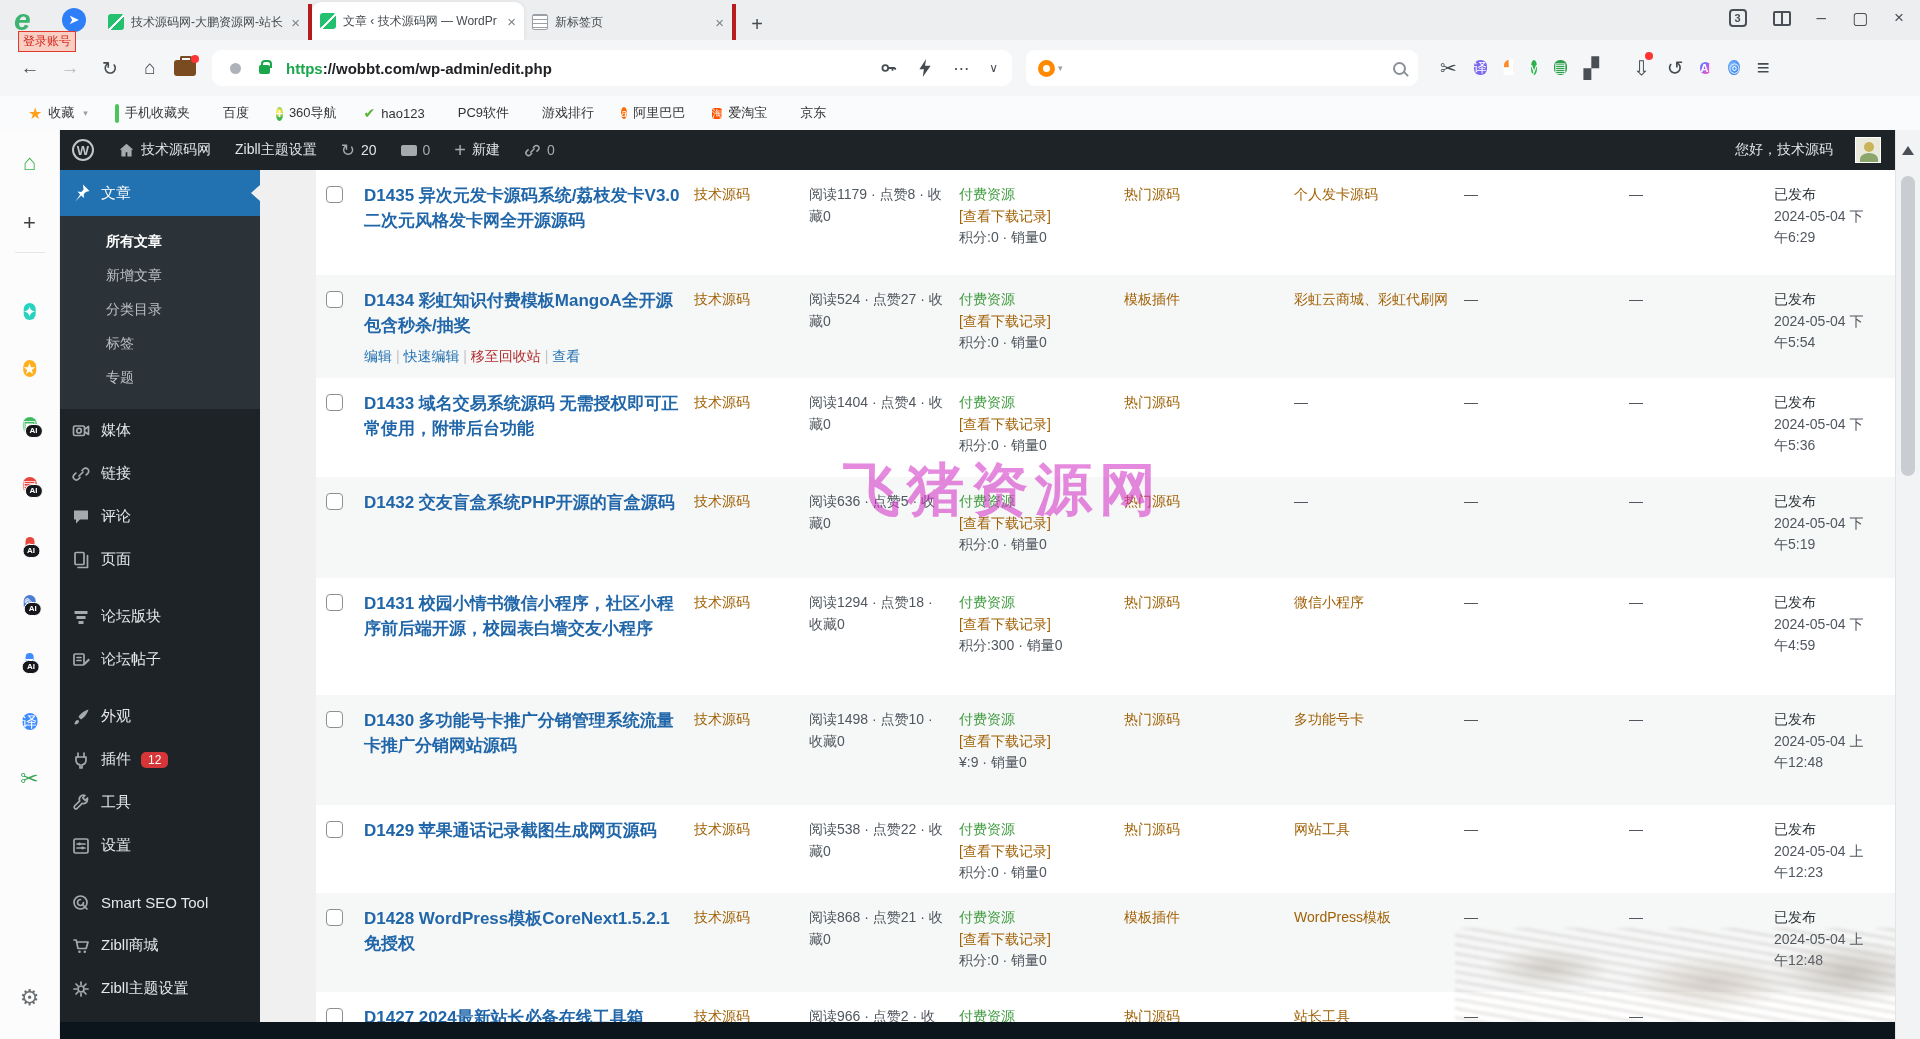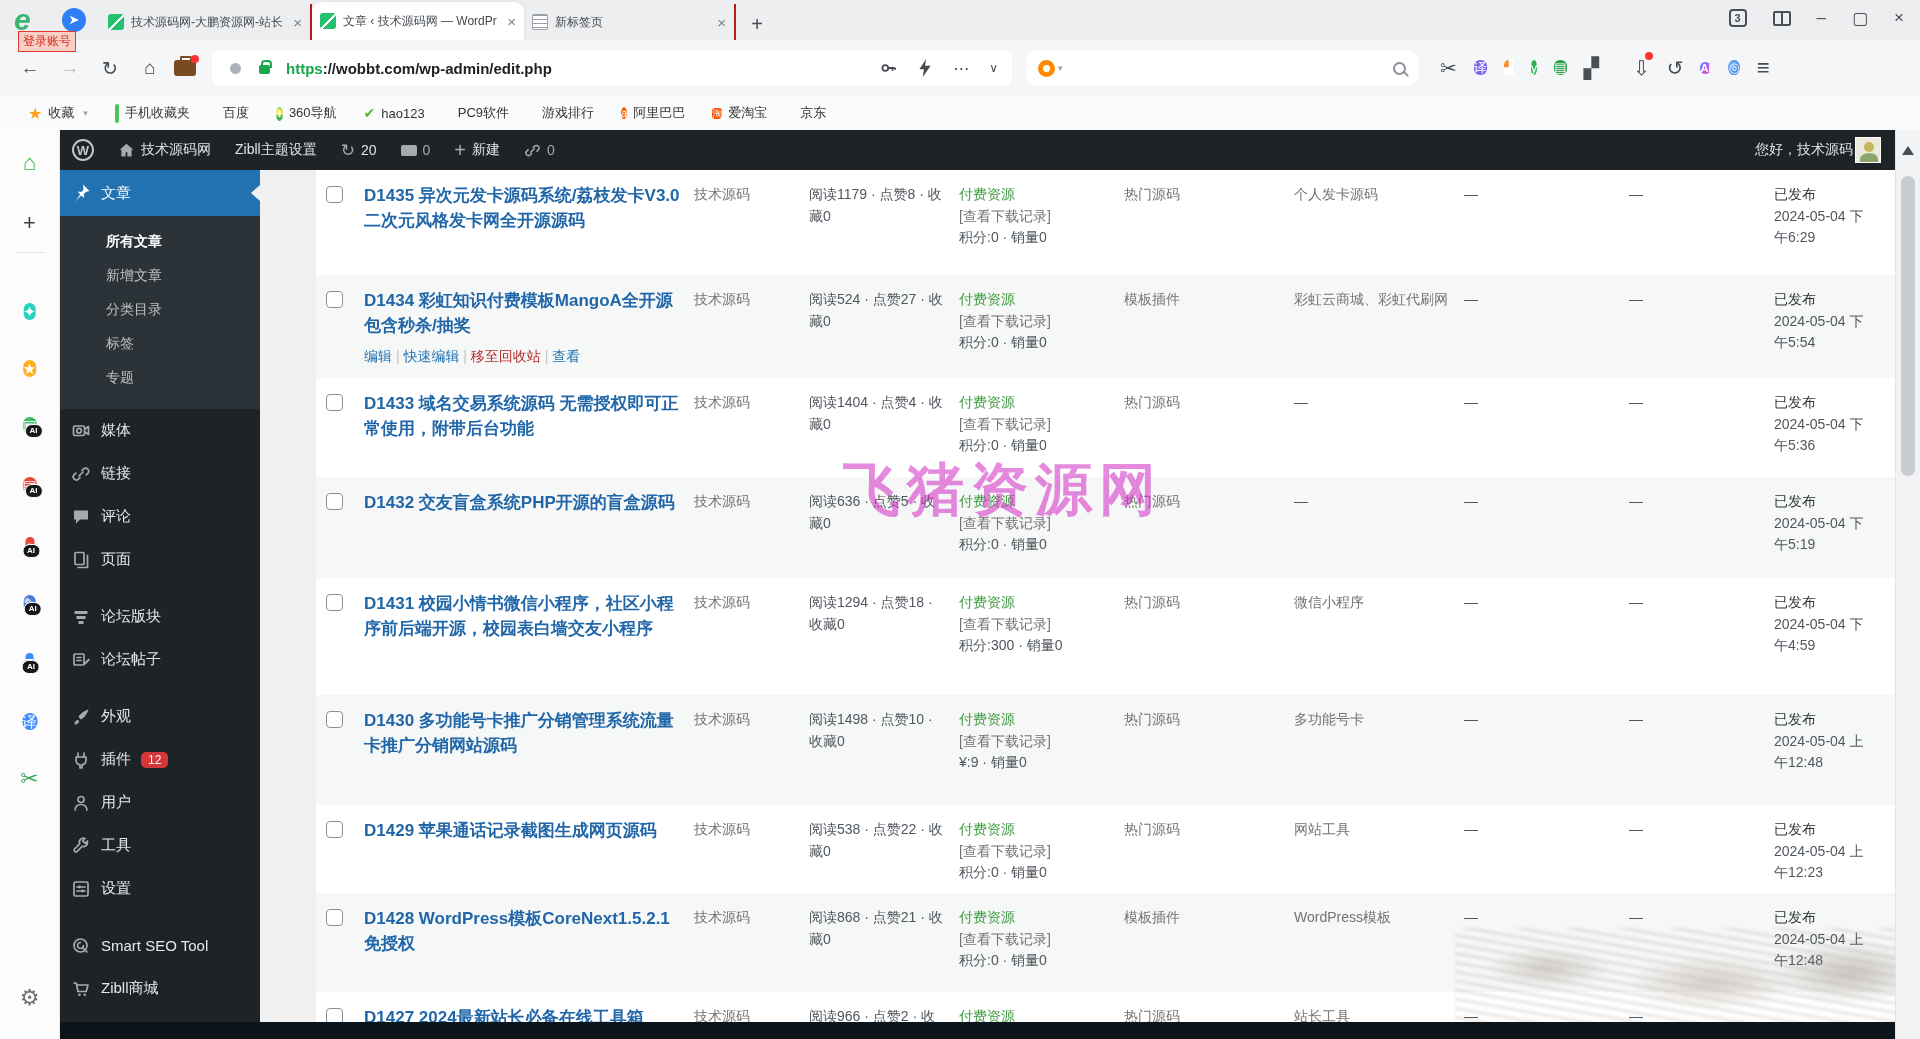--- a/index.html
+++ b/index.html
@@ -4,21 +4,21 @@
 <style>
   * { margin:0; padding:0; box-sizing:border-box; }
   html,body { width:1920px; height:1039px; overflow:hidden; font-family:"Liberation Sans","DejaVu Sans",sans-serif; background:#f0f0f1; position:relative; }
 
   
   .tabbar { position:absolute; left:0; top:0; width:1920px; height:40px; background:#eceef0; }
   .logo-e { position:absolute; left:14px; top:3px; font-size:30px; font-weight:bold; color:#3eb370; font-style:italic; }
   .login-tip { position:absolute; left:18px; top:31px; background:#f9cfc4; border:1px solid #e03a2e; color:#d2271c; font-size:12px; padding:1px 4px; z-index:60; white-space:nowrap; }
   .blue-circ { position:absolute; left:62px; top:8px; width:24px; height:24px; border-radius:50%; background:#2e7ff7; color:#fff; font-size:13px; text-align:center; line-height:24px; }
   .tabs { position:absolute; left:100px; top:0; height:40px; display:flex; align-items:flex-end; }
-  .tab { width:212px; height:36px; display:flex; align-items:center; padding:0 8px; font-size:12px; color:#454b50; border-right:2px solid #b91c1c; position:relative; }
+  .tab { width:212px; height:36px; display:flex; align-items:center; padding:0 8px; font-size:12px; color:#454b50; border-right:4px solid #b91c1c; position:relative; }
   .tab.active { background:#fff; border-radius:9px 9px 0 0; height:38px; border-right:none; box-shadow:0 0 4px rgba(0,0,0,.08); }
   .tab .fav { width:16px; height:16px; border-radius:3px; background:linear-gradient(135deg,#23c06f 48%,#fff 48%,#fff 58%,#23c06f 58%); flex:none; margin-right:7px; }
   .tab .fav.newtab { background:#fff; border:1px solid #9aa0a6; border-radius:2px; background-image:linear-gradient(#9aa0a6 1px,transparent 1px); background-size:100% 4px; background-position:0 4px; }
   .tab .t-title { flex:1; overflow:hidden; white-space:nowrap; }
   .tab .t-close { color:#7c838a; font-size:15px; margin-left:6px; }
   .newtab-btn { width:30px; height:30px; font-size:20px; color:#454b50; text-align:center; line-height:28px; margin-left:6px; }
   .wincontrols { position:absolute; right:0; top:0; height:36px; display:flex; align-items:center; gap:26px; padding-right:16px; color:#4a4f55; }
   .tabcount { width:18px; height:18px; border:2px solid #4a4f55; border-radius:4px; font-size:11px; text-align:center; line-height:15px; font-weight:bold; }
   .gift { width:18px; height:15px; border:2px solid #4a4f55; border-radius:2px; position:relative; }
   .gift:before { content:""; position:absolute; left:50%; top:-2px; bottom:-2px; width:2px; background:#4a4f55; transform:translateX(-50%); }
@@ -65,21 +65,21 @@
   .s-glyph { font-size:22px; }
   .s-sq { width:32px; height:32px; border-radius:8px; color:#fff; font-size:15px; text-align:center; line-height:32px; position:relative; }
   .ai-badge { position:absolute; right:-6px; bottom:-4px; background:#17181c; color:#fff; font-size:8px; font-weight:bold; padding:1px 4px; border-radius:7px; border:1px solid #fff; line-height:1.2; }
   .strip-div { width:30px; height:1px; background:#e4e6e9; }
 
   
   .adminbar { position:absolute; left:60px; top:130px; width:1835px; height:40px; background:#1d2327; display:flex; align-items:center; color:#e2e4e7; font-size:14px; z-index:20; }
   .ab-item { display:flex; align-items:center; gap:6px; padding:0 12px; height:100%; }
   .ab-wlogo { width:22px; height:22px; border:2px solid #c3c4c7; border-radius:50%; color:#c3c4c7; font-size:13px; font-weight:bold; text-align:center; line-height:20px; }
   .ab-ic { color:#a7aaad; font-size:17px; display:flex; align-items:center; }
-  .ab-right { margin-left:auto; display:flex; align-items:center; gap:2px; padding-right:14px; }
+  .ab-right { margin-left:auto; display:flex; align-items:center; gap:22px; padding-right:14px; }
   .avatar { width:26px; height:26px; background:#e9e9dc; border:1px solid #fff; position:relative; overflow:hidden; }
   .avatar:before { content:""; position:absolute; left:8px; top:4px; width:10px; height:10px; border-radius:50%; background:#c9b458; }
   .avatar:after { content:""; position:absolute; left:4px; top:15px; width:18px; height:12px; border-radius:50% 50% 0 0; background:#8aa66b; }
   .bubble { width:16px; height:11px; background:#a7aaad; border-radius:2px; position:relative; }
   .bubble:after { content:""; position:absolute; left:3px; bottom:-4px; border:4px solid transparent; border-top-color:#a7aaad; border-left-width:2px; border-right-width:2px; }
 
   
   .wpsidebar { position:absolute; left:60px; top:170px; width:200px; height:869px; background:#1d2327; z-index:10; overflow:hidden; }
   .menu-item { height:43px; display:flex; align-items:center; gap:10px; padding-left:11px; color:#e6e7e8; font-size:15px; position:relative; }
   .menu-item .mi { width:20px; height:20px; color:#a7aaad; flex:none; }
@@ -97,21 +97,21 @@
   .table { position:absolute; left:25px; top:0; width:1610px; }
   .row { display:grid; grid-template-columns:48px 330px 115px 150px 165px 170px 170px 165px 145px 152px; background:#fff; }
   .row:nth-child(even) { background:#f6f7f7; }
   .row:nth-child(1){min-height:105px}.row:nth-child(2){min-height:103px}.row:nth-child(3){min-height:99px}
   .row:nth-child(4){min-height:101px}.row:nth-child(5){min-height:117px}.row:nth-child(6){min-height:110px}
   .row:nth-child(7){min-height:88px}.row:nth-child(8){min-height:99px}.row:nth-child(9){min-height:60px}
   .cell { padding:14px 12px 0 0; font-size:14px; line-height:1.55; color:#50575e; }
   .c-check { padding-left:10px; }
   .checkbox { width:17px; height:17px; border:1px solid #8c8f94; border-radius:4px; background:#fff; display:block; margin-top:2px; }
   .title { color:#2066a8; font-weight:bold; font-size:17px; line-height:1.45; display:block; text-decoration:none; }
-  .blue { color:#737373; text-decoration:none; display:inline-block; }
+  .blue { color:#a16207; text-decoration:none; display:inline-block; }
   .paid-l1 { color:#3f9b3f; }
   .paid-l3 { color:#50575e; }
   .status { color:#2c3338; }
   .actions { font-size:14px; margin-top:8px; color:#c3c4c7; }
   .actions .al { color:#2271b1; }
   .actions .al.trash { color:#b32d2e; }
   .dash { color:#50575e; }
 
   
   .wm1 { position:absolute; left:843px; top:452px; font-size:57px; font-weight:bold; letter-spacing:7px; color:rgba(210,42,196,0.55); z-index:40; pointer-events:none; }
@@ -377,27 +377,20 @@
     <div class="menu-item">
       <svg class="mi" viewBox="0 0 20 20">
         <path d="M7 3v4M13 3v4"></path>
         <path d="M5 7h10v3a5 5 0 0 1-4 4.9V18h-2v-3.1A5 5 0 0 1 5 10z"></path>
       </svg>
       <span>插件</span>
       <span class="menu-badge">12</span>
     </div>
     <div class="menu-item">
       <svg class="mi" viewBox="0 0 20 20">
-        <circle cx="10" cy="6.5" r="3"></circle>
-        <path d="M4 17c.5-4 3-5.5 6-5.5s5.5 1.5 6 5.5"></path>
-      </svg>
-      <span>用户</span>
-    </div>
-    <div class="menu-item">
-      <svg class="mi" viewBox="0 0 20 20">
         <path d="M16.5 6.5a4 4 0 0 1-5.3 3.8L6 15.5a1.8 1.8 0 0 1-2.5-2.5l5.2-5.2A4 4 0 0 1 14 2.5L11.7 4.8l2.5 2.5 2.3-2.3z"></path>
       </svg>
       <span>工具</span>
     </div>
     <div class="menu-item">
       <svg class="mi" viewBox="0 0 20 20">
         <rect x="3" y="3" width="14" height="14" rx="1.5"></rect>
         <path d="M6 8h8M6 12h8"></path>
         <circle class="f" cx="8.5" cy="8" r="1.4"></circle>
         <circle class="f" cx="11.5" cy="12" r="1.4"></circle>

